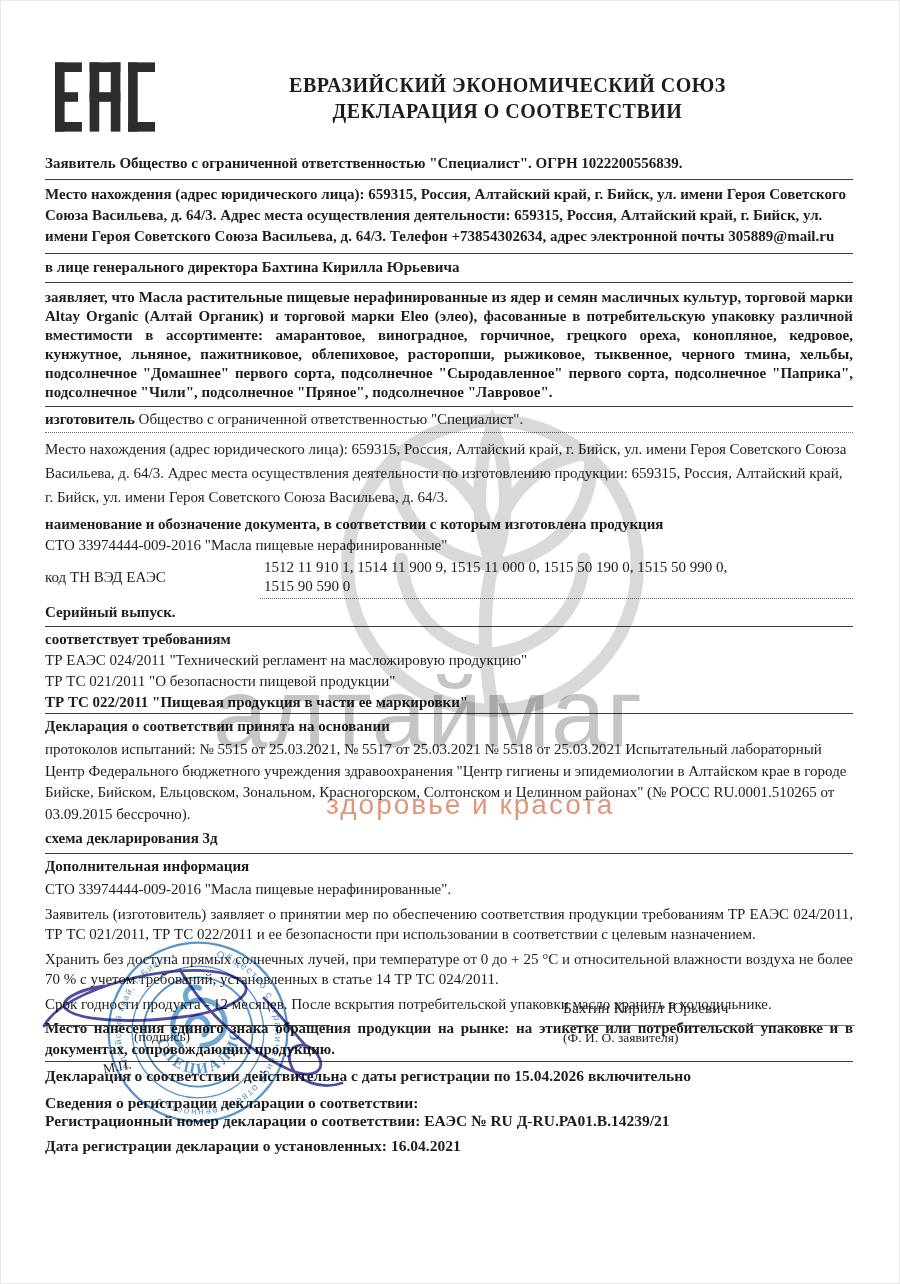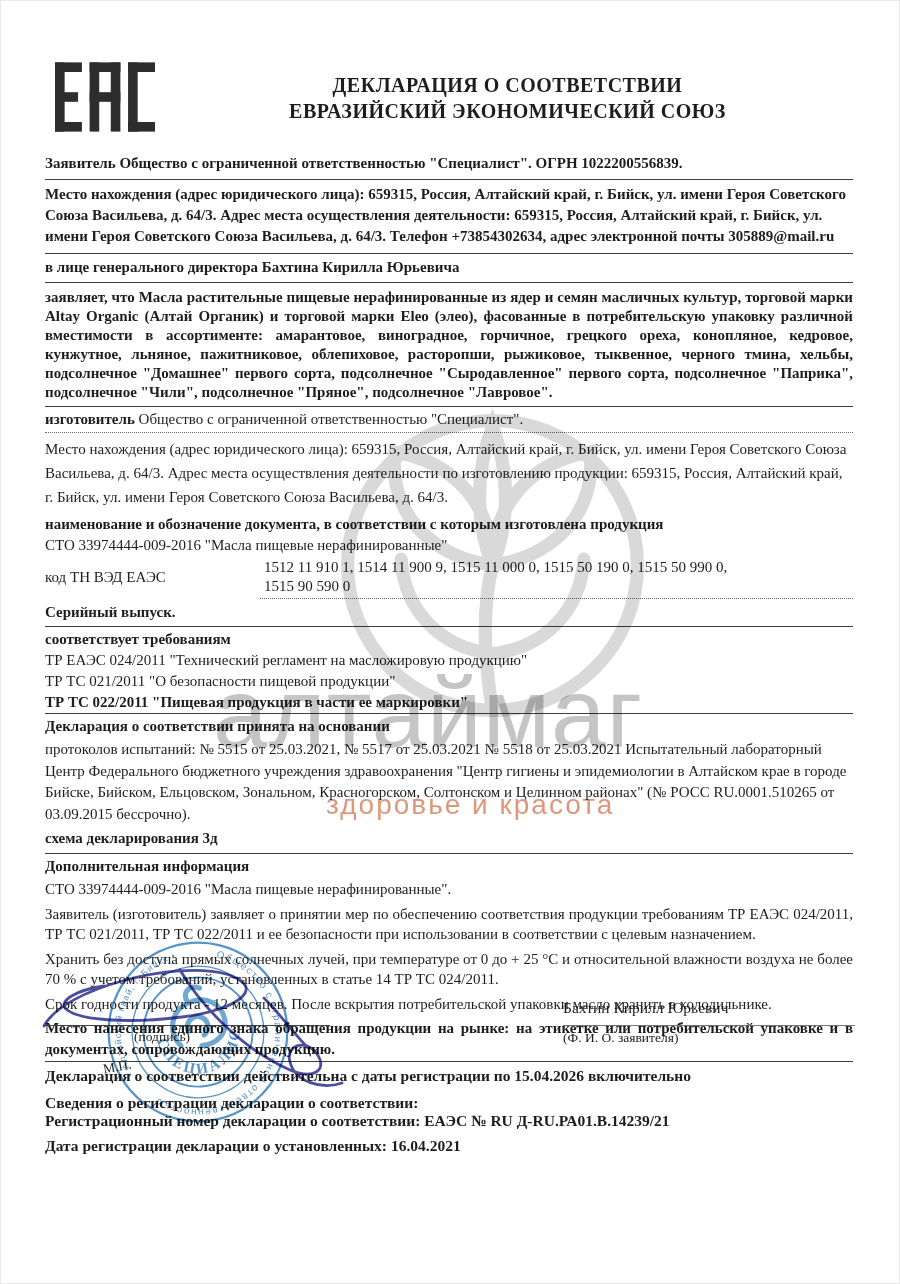--- a/index.html
+++ b/index.html
@@ -76,22 +76,22 @@
             <rect x="58" y="0" width="10" height="72"></rect>
           <rect x="36" y="0" width="32" height="10"></rect>
             <rect x="36" y="31" width="32" height="10"></rect>
           <rect x="76" y="0" width="10" height="72"></rect>
             <rect x="76" y="0" width="28" height="10"></rect>
           <rect x="76" y="62" width="28" height="10"></rect>
         </g>
       </svg>
     </div>
     <div class="titles">
+      <div>ЕВРАЗИЙСКИЙ ЭКОНОМИЧЕСКИЙ СОЮЗ</div>
       <div>ДЕКЛАРАЦИЯ О СООТВЕТСТВИИ</div>
-      <div>ЕВРАЗИЙСКИЙ ЭКОНОМИЧЕСКИЙ СОЮЗ</div>
     </div>
   </div>
 
   <div class="content">
     <p class="p-applicant rule"><b>Заявитель</b> <span>Общество с ограниченной ответственностью "Специалист". ОГРН 1022200556839.</span></p>
     <p class="p-addr rule">Место нахождения (адрес юридического лица): 659315, Россия, Алтайский край, г. Бийск, ул. имени Героя Советского Союза Васильева, д. 64/3. Адрес места осуществления деятельности: 659315, Россия, Алтайский край, г. Бийск, ул. имени Героя Советского Союза Васильева, д. 64/3. Телефон +73854302634, адрес электронной почты 305889@mail.ru</p>
     <p class="p-inface rule"><b>в лице</b> <span>генерального директора Бахтина Кирилла Юрьевича</span></p>
     <p class="p-declares rule"><b>заявляет, что</b> <span>Масла растительные пищевые нерафинированные из ядер и семян масличных культур, торговой марки Altay Organic (Алтай Органик) и торговой марки Eleo (элео),  фасованные в потребительскую упаковку различной вместимости в ассортименте: амарантовое, виноградное, горчичное, грецкого ореха, конопляное, кедровое, кунжутное, льняное, пажитниковое, облепиховое, расторопши, рыжиковое, тыквенное, черного тмина, хельбы, подсолнечное "Домашнее" первого сорта, подсолнечное  "Сыродавленное" первого сорта, подсолнечное "Паприка", подсолнечное "Чили", подсолнечное "Пряное", подсолнечное "Лавровое".</span></p>
     <p class="p-manuf ruled"><b>изготовитель</b> <span>Общество с ограниченной ответственностью "Специалист".</span></p>
     <p class="p-manaddr">Место нахождения (адрес юридического лица): 659315, Россия, Алтайский край, г. Бийск, ул. имени Героя Советского Союза Васильева, д. 64/3. Адрес места осуществления деятельности по изготовлению продукции: 659315, Россия, Алтайский край, г. Бийск, ул. имени Героя Советского Союза Васильева, д. 64/3.</p>

